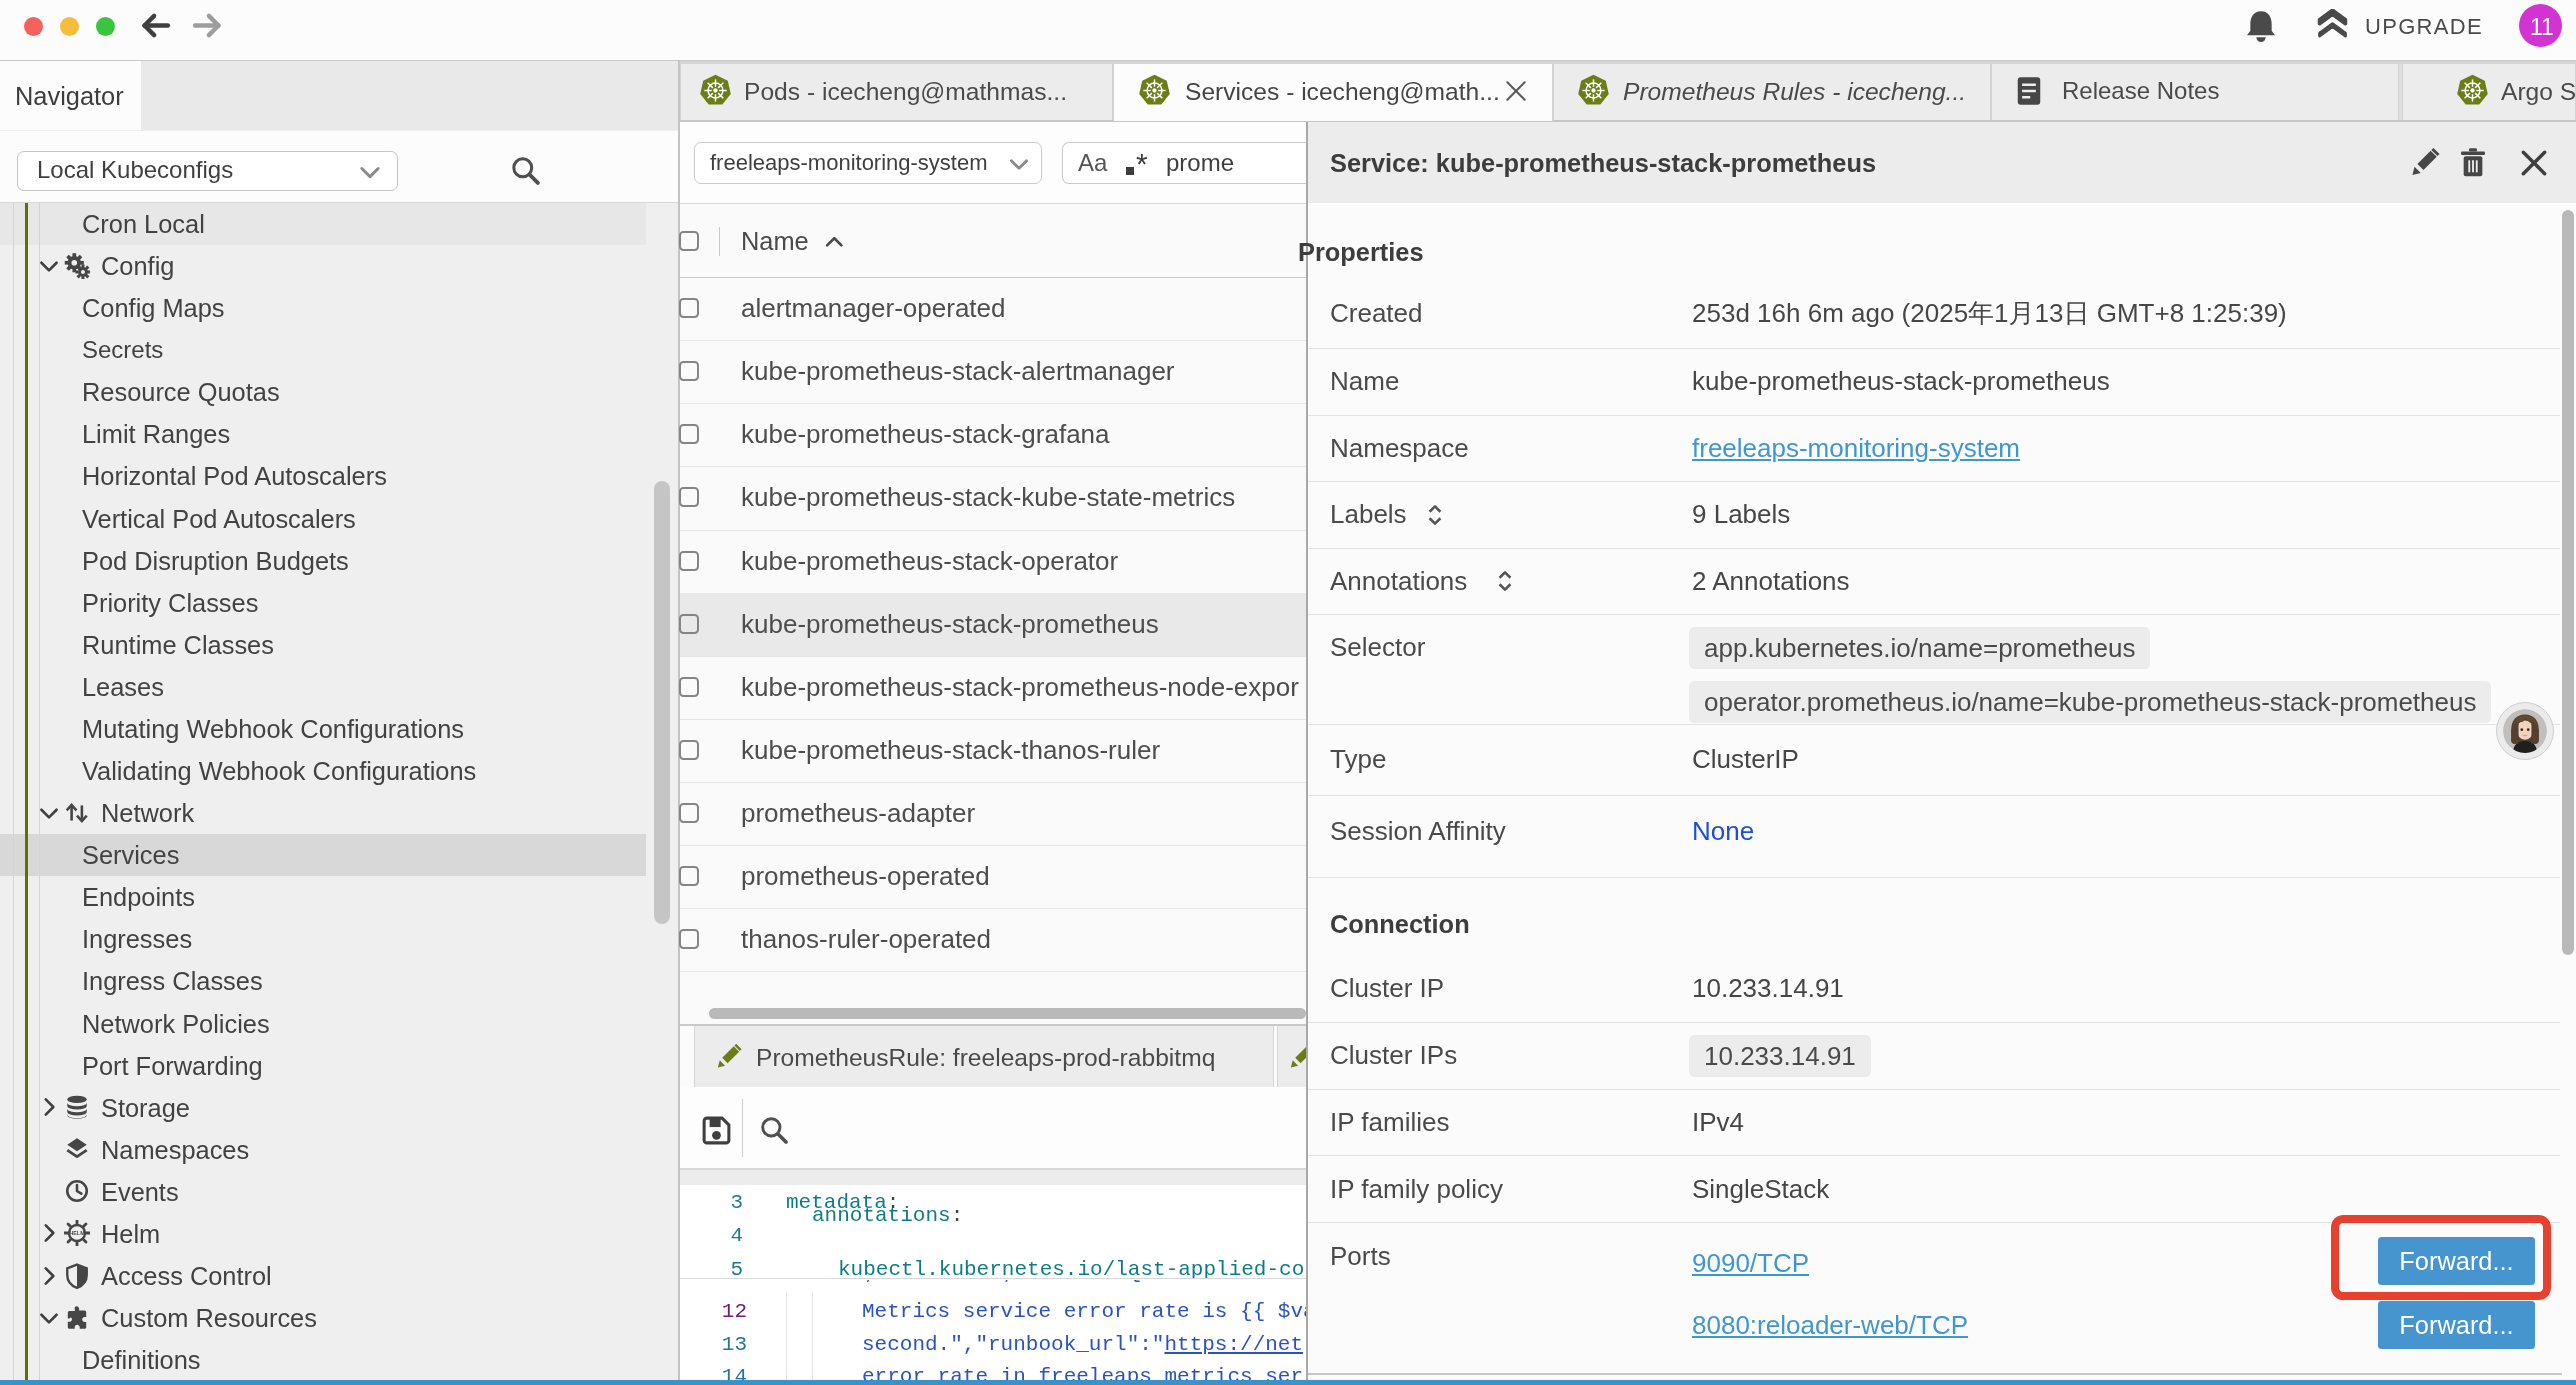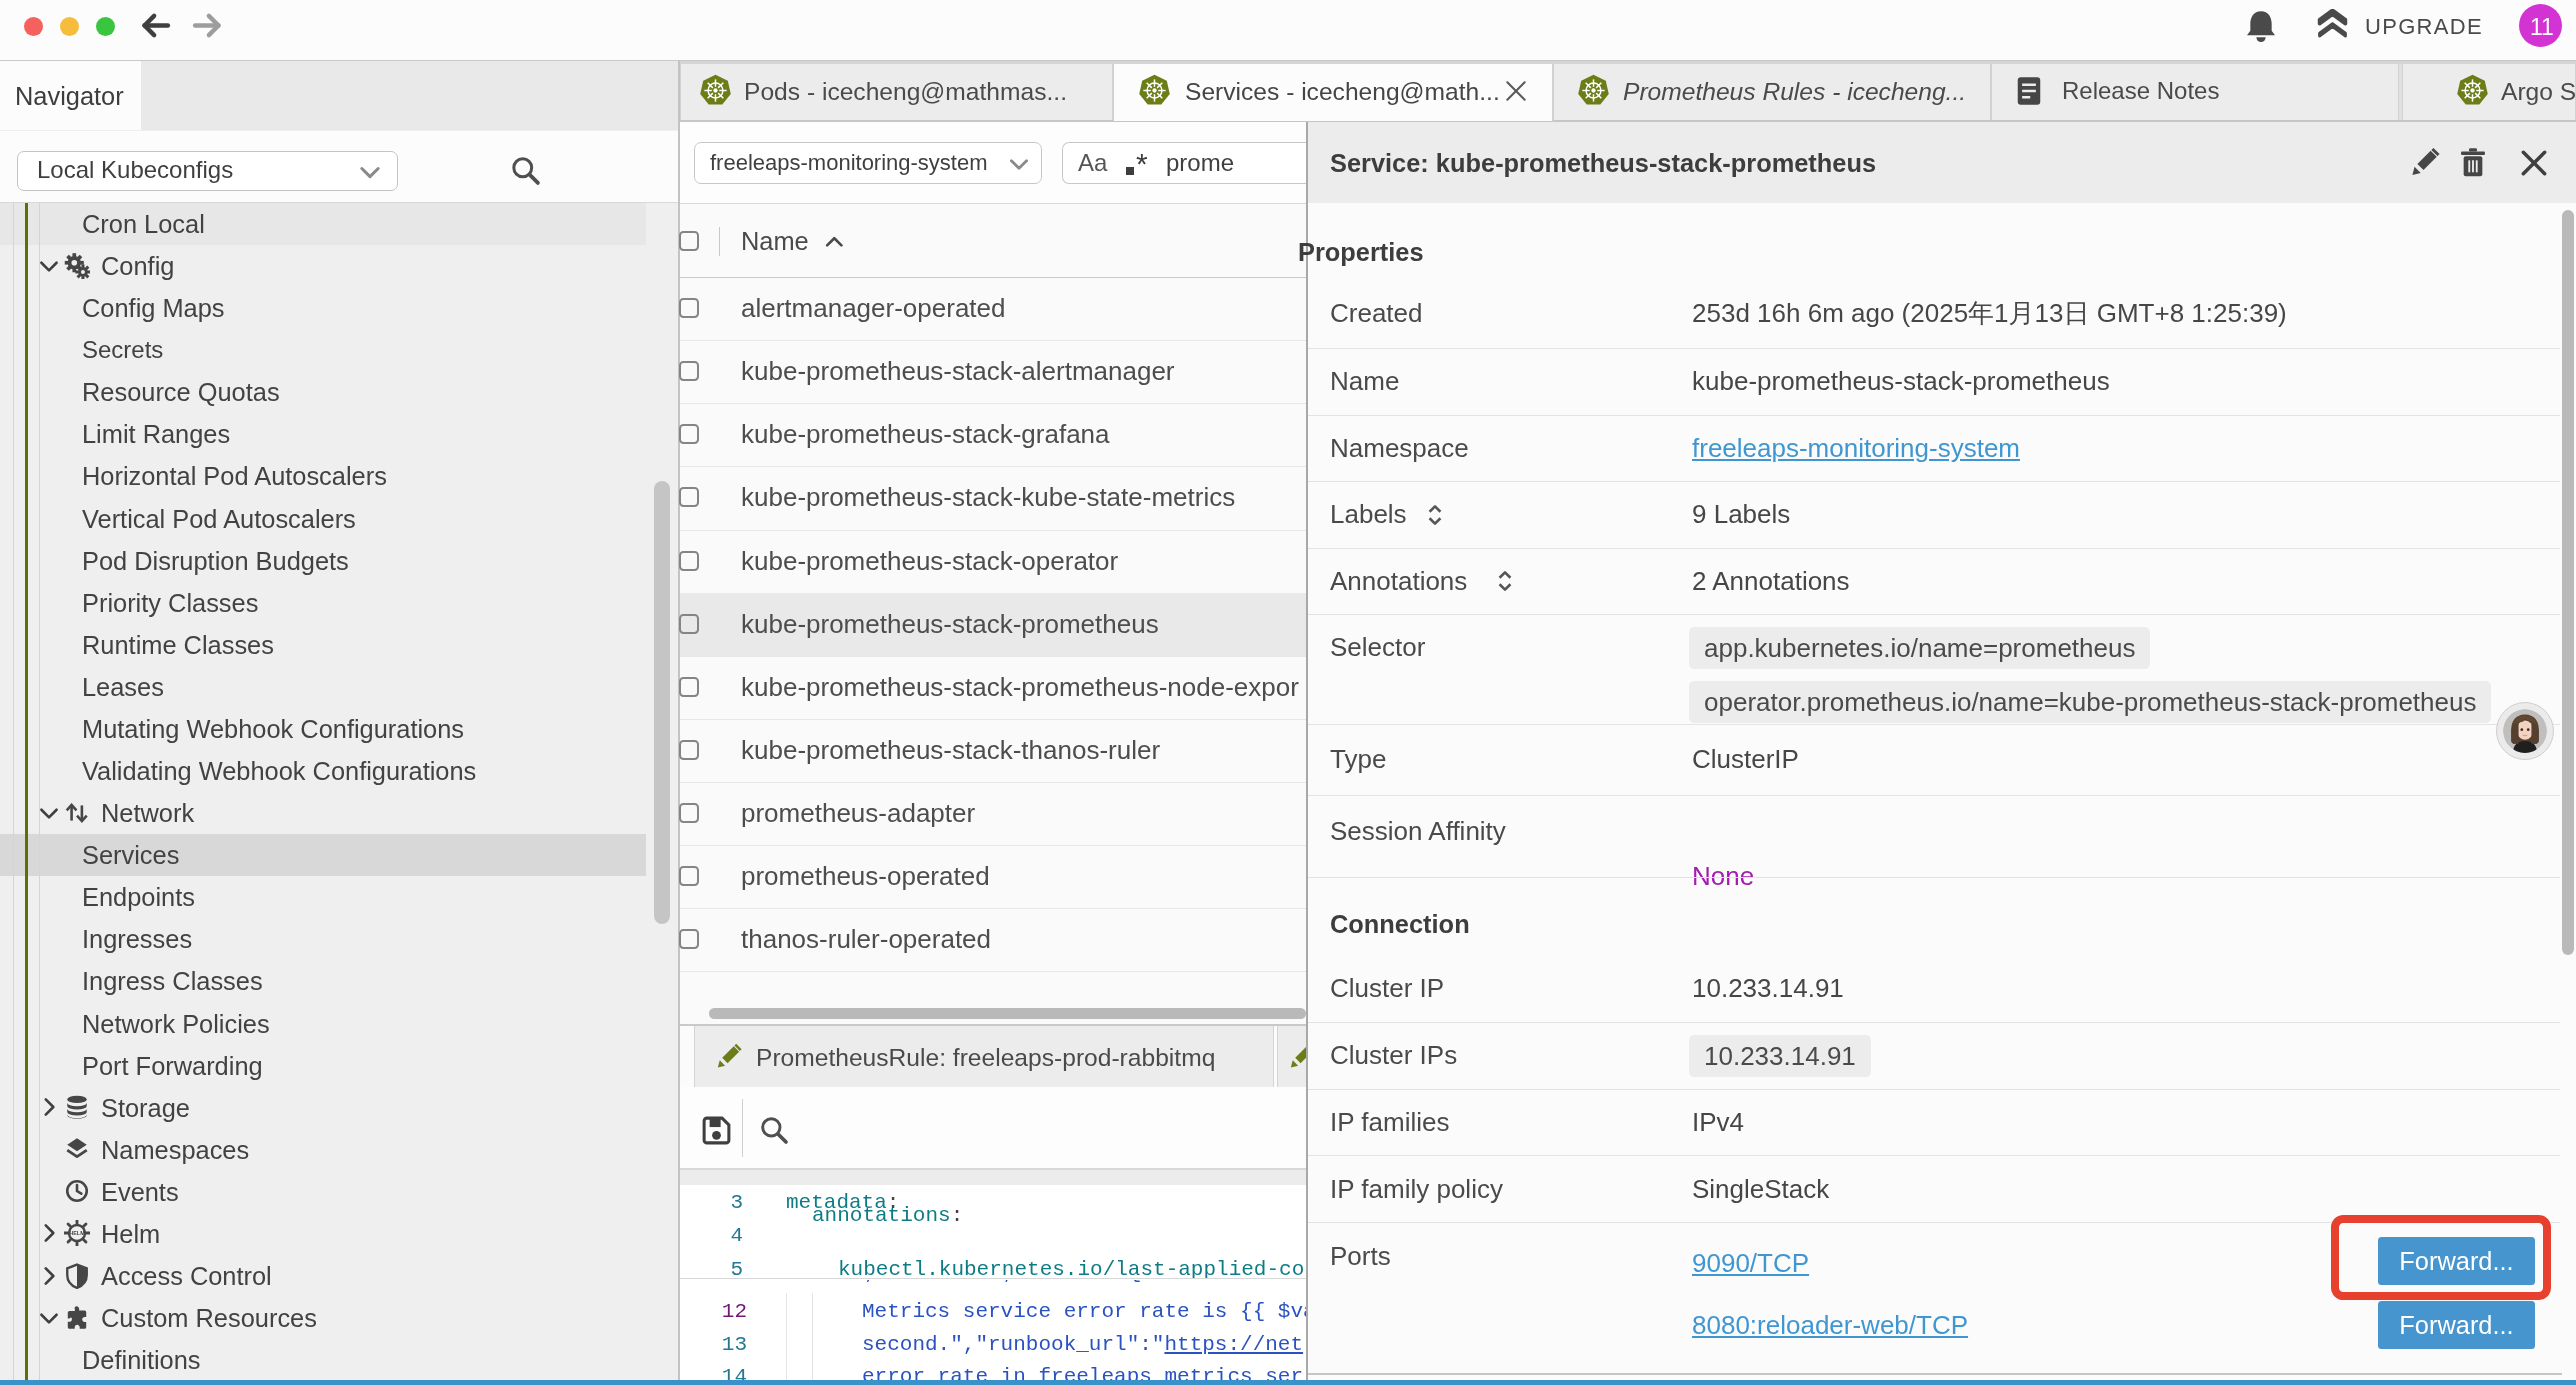--- a/index.html
+++ b/index.html
@@ -524,21 +524,21 @@
 <div class="txt" style="left:1689px;top:681px;font-size:26px;line-height:42px;background:#ececec;border-radius:5.3px;padding:0 15px;color:#4a4a4a">operator.prometheus.io/name=kube-prometheus-stack-prometheus</div>
 <div class="a" style="left:1308px;top:724px;width:1252px;height:0.9px;background:#e3e3e3"></div>
 <div class="txt" style="left:1330px;top:742px;font-size:26px;line-height:35px;color:#464646;color:#4a4a4a">
 Type
 </div>
 <div class="txt" style="left:1692px;top:742px;font-size:26px;line-height:35px;color:#464646">ClusterIP</div>
 <div class="a" style="left:1308px;top:795px;width:1252px;height:0.9px;background:#e3e3e3"></div>
 <div class="txt" style="left:1330px;top:814px;font-size:26px;line-height:35px;color:#464646;color:#4a4a4a">
 Session Affinity
 </div>
-<div class="txt" style="left:1692px;top:859px;font-size:26px;line-height:35px;color:#a21caf">None</div>
+<div class="txt" style="left:1692px;top:814px;font-size:26px;line-height:35px;color:#1d4ed8">None</div>
 <div class="a" style="left:1308px;top:877px;width:1252px;height:0.9px;background:#e3e3e3"></div>
 <div class="txt" style="left:1330px;top:907px;font-size:25.4px;line-height:34px;color:#464646;font-weight:bold;color:#3d3d3d">
 Connection
 </div>
 <div class="txt" style="left:1330px;top:971px;font-size:26px;line-height:35px;color:#464646;color:#4a4a4a">
 Cluster IP
 </div>
 <div class="txt" style="left:1692px;top:971px;font-size:26px;line-height:35px;color:#464646">10.233.14.91</div>
 <div class="a" style="left:1308px;top:1022px;width:1252px;height:0.9px;background:#e3e3e3"></div>
 <div class="txt" style="left:1330px;top:1038px;font-size:26px;line-height:35px;color:#464646;color:#4a4a4a">

